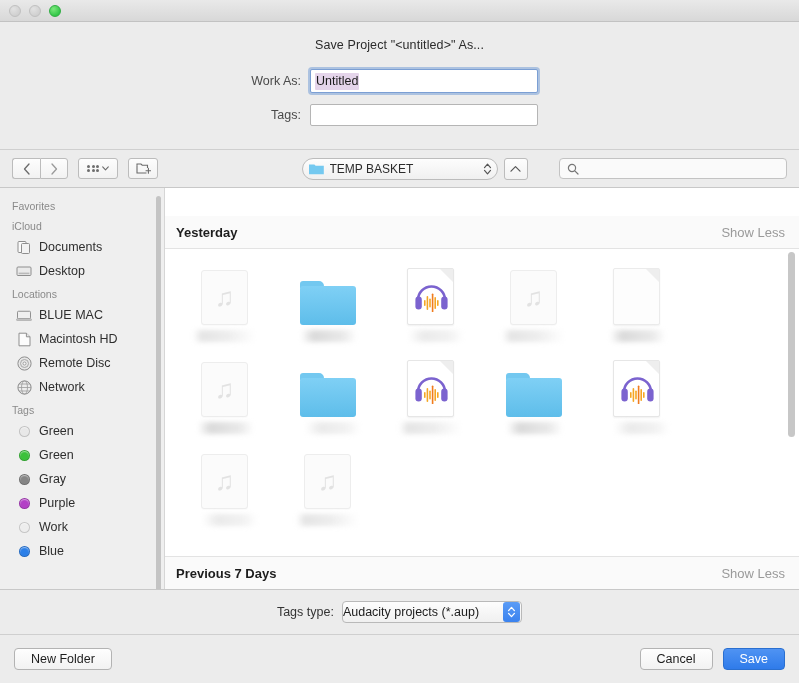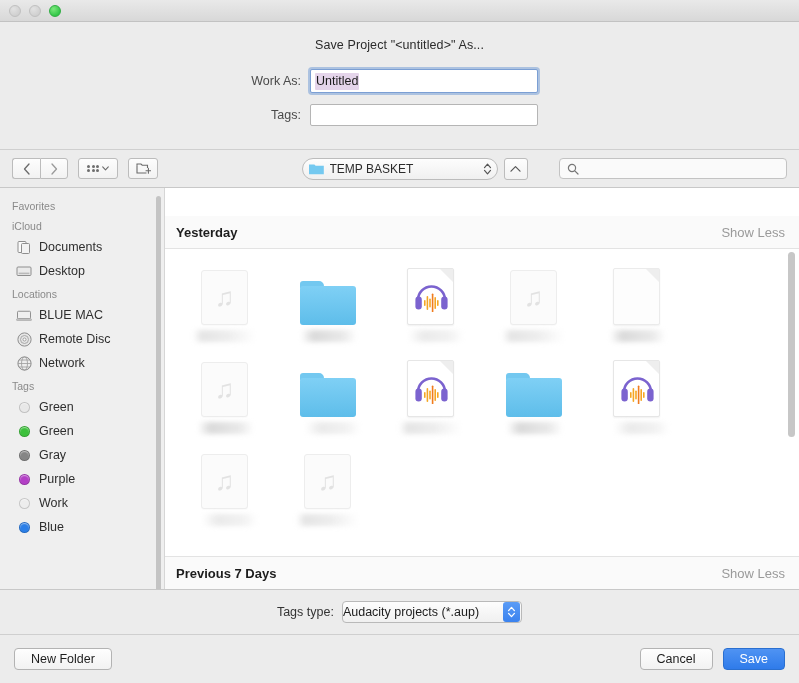--- a/index.html
+++ b/index.html
@@ -475,20 +475,29 @@
           </div>
           <div class="sb-section">Locations</div>
           <div class="sb-item">
             <span class="sb-ico">
               <svg width="17" height="13" viewBox="0 0 17 13">
                 <rect x="1.6" y="2" width="13.8" height="8" rx="1" fill="#efefef" stroke="#8a8a8a" stroke-width="1"></rect>
                 <rect x="0.4" y="10.2" width="16.2" height="1.6" rx=".8" fill="#cfcfcf" stroke="#9a9a9a" stroke-width=".6"></rect>
               </svg>
             </span>
             <span>BLUE MAC</span>
+          </div>
+          <div class="sb-item">
+            <span class="sb-ico">
+              <svg width="13" height="15" viewBox="0 0 13 15">
+                <path d="M1 1.2 h7.4 L12 4.8 V13.8 H1 z" fill="#fcfcfc" stroke="#8e8e8e" stroke-width="1"></path>
+                <path d="M8.4 1.2 V4.8 H12" fill="#e8e8e8" stroke="#8e8e8e" stroke-width="1"></path>
+              </svg>
+            </span>
+            <span>Macintosh HD</span>
           </div>
           <div class="sb-item">
             <span class="sb-ico">
               <svg width="15" height="15" viewBox="0 0 15 15">
                 <circle cx="7.5" cy="7.5" r="6.6" fill="#e6e6e6" stroke="#8e8e8e" stroke-width="1"></circle>
                 <circle cx="7.5" cy="7.5" r="4" fill="none" stroke="#a8a8a8" stroke-width="1"></circle>
                 <circle cx="7.5" cy="7.5" r="1.5" fill="#fafafa" stroke="#8e8e8e" stroke-width=".8"></circle>
               </svg>
             </span>
             <span>Remote Disc</span>

